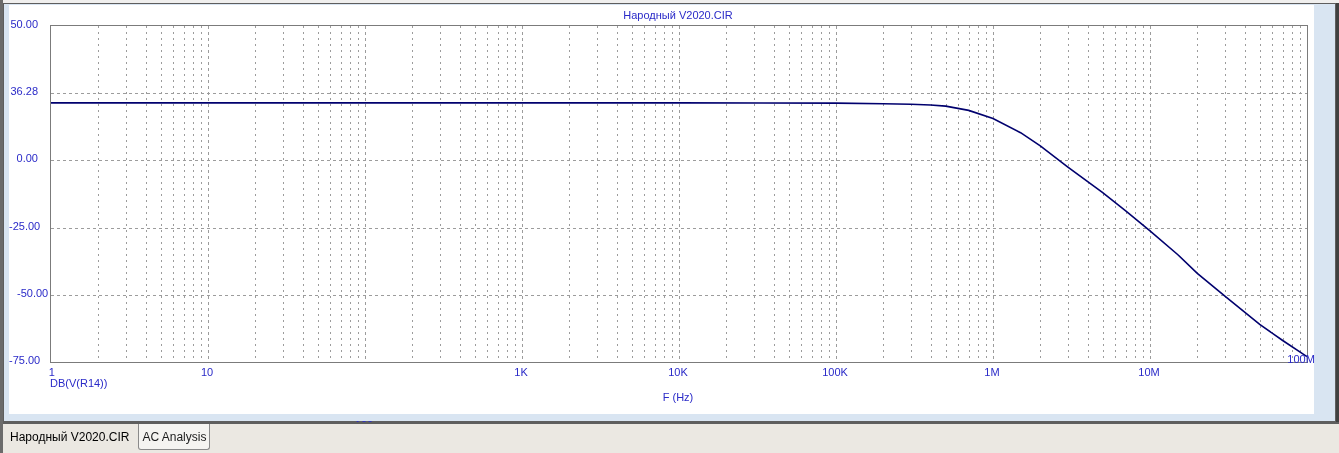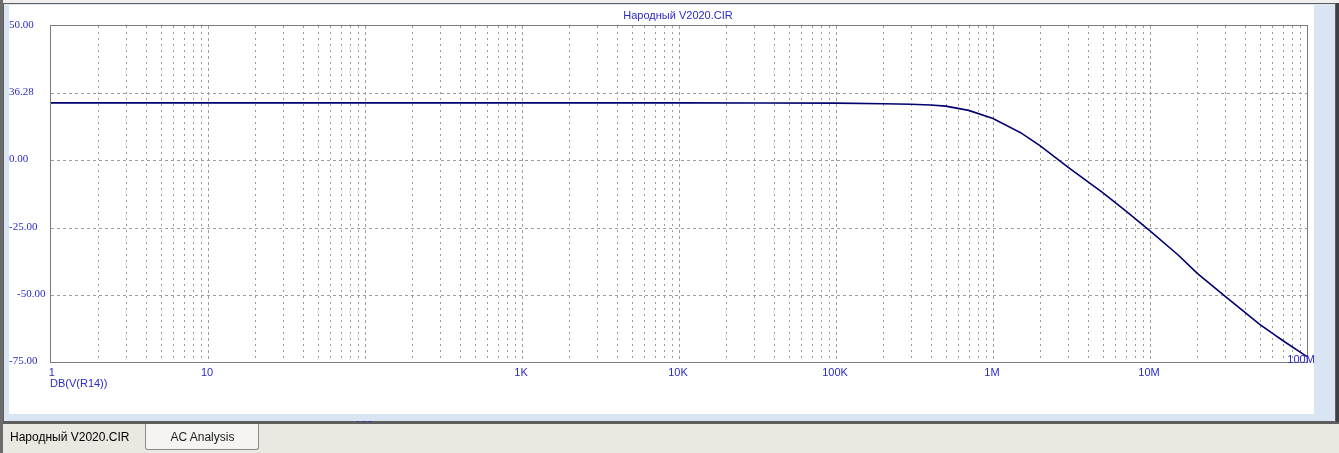--- a/index.html
+++ b/index.html
@@ -22,39 +22,39 @@
     font-size:11px;color:#2a2ac8;white-space:nowrap;
   }
   .plot-frame{
     position:absolute;left:41px;top:20px;width:1258px;height:338px;
     border:1px solid #7b7b7b;background:#ffffff;
   }
   .plot-frame svg{display:block;width:1256px;height:336px;}
   .grid-major{stroke:#9c9c9c;stroke-width:1;stroke-dasharray:3 3;shape-rendering:crispEdges;}
   .grid-minor{stroke:#9c9c9c;stroke-width:1;stroke-dasharray:2 4;shape-rendering:crispEdges;}
   .tick-label{position:absolute;font-size:11px;color:#2a2ac8;white-space:nowrap;}
-  .y-tick{width:48px;font-family:Liberation Serif, serif;}
+  .y-tick{width:29px;text-align:right;}
   .trace-label{
     position:absolute;left:41px;top:372px;font-size:11px;color:#2a2ac8;
     cursor:pointer;white-space:nowrap;
   }
   .x-axis-title{
     position:absolute;left:41px;top:386px;width:1256px;text-align:center;
     font-size:11px;color:#2a2ac8;
   }
   .tab-bar{
     position:absolute;left:3px;top:422px;width:1336px;height:31px;
     background:#ebe8e2;border-top:2px solid #5e5e5e;
     display:flex;align-items:flex-start;padding-left:5px;
   }
   .tab{font-size:12px;height:26px;display:flex;align-items:center;cursor:pointer;}
   .tab-plain{color:#000;padding:0 6px 0 2px;}
   .tab-selected{
     background:#f5f4f1;border:1px solid #8a8a8a;border-top:none;
-    border-radius:0 0 3px 3px;padding:0 24px;margin-left:10px;color:#1c1c1c;
+    border-radius:0 0 3px 3px;padding:0 3px;margin-left:3px;color:#1c1c1c;
   }
 </style>
 </head>
 <body>
 
 <div class="screen">
   <div class="edge-left"></div>
   <div class="top-strip"></div>
 
   <div class="plot-window">
@@ -156,20 +156,21 @@
           <span class="tick-label" style="left: 355px; top: 371px; transform: translateX(-50%); margin-top: 43px;">100</span>
           <span class="tick-label" style="left: 512px; top: 361px; transform: translateX(-50%);">1K</span>
           <span class="tick-label" style="left: 669px; top: 361px; transform: translateX(-50%);">10K</span>
           <span class="tick-label" style="left: 826px; top: 361px; transform: translateX(-50%);">100K</span>
           <span class="tick-label" style="left: 983px; top: 361px; transform: translateX(-50%);">1M</span>
           <span class="tick-label" style="left: 1140px; top: 361px; transform: translateX(-50%);">10M</span>
           <span class="tick-label" style="left: 1297px; top: 348px; transform: translateX(-68%);">100M</span>
         </div>
 
       <div class="trace-label">DB(V(R14))</div>
+      <div class="x-axis-title">F (Hz)</div>
     </div>
   </div>
 
   <div class="tab-bar">
     <div class="tab tab-plain">Народный V2020.CIR</div>
     <div class="tab tab-selected">AC Analysis</div>
   </div>
 </div>
 
 </body></html>

